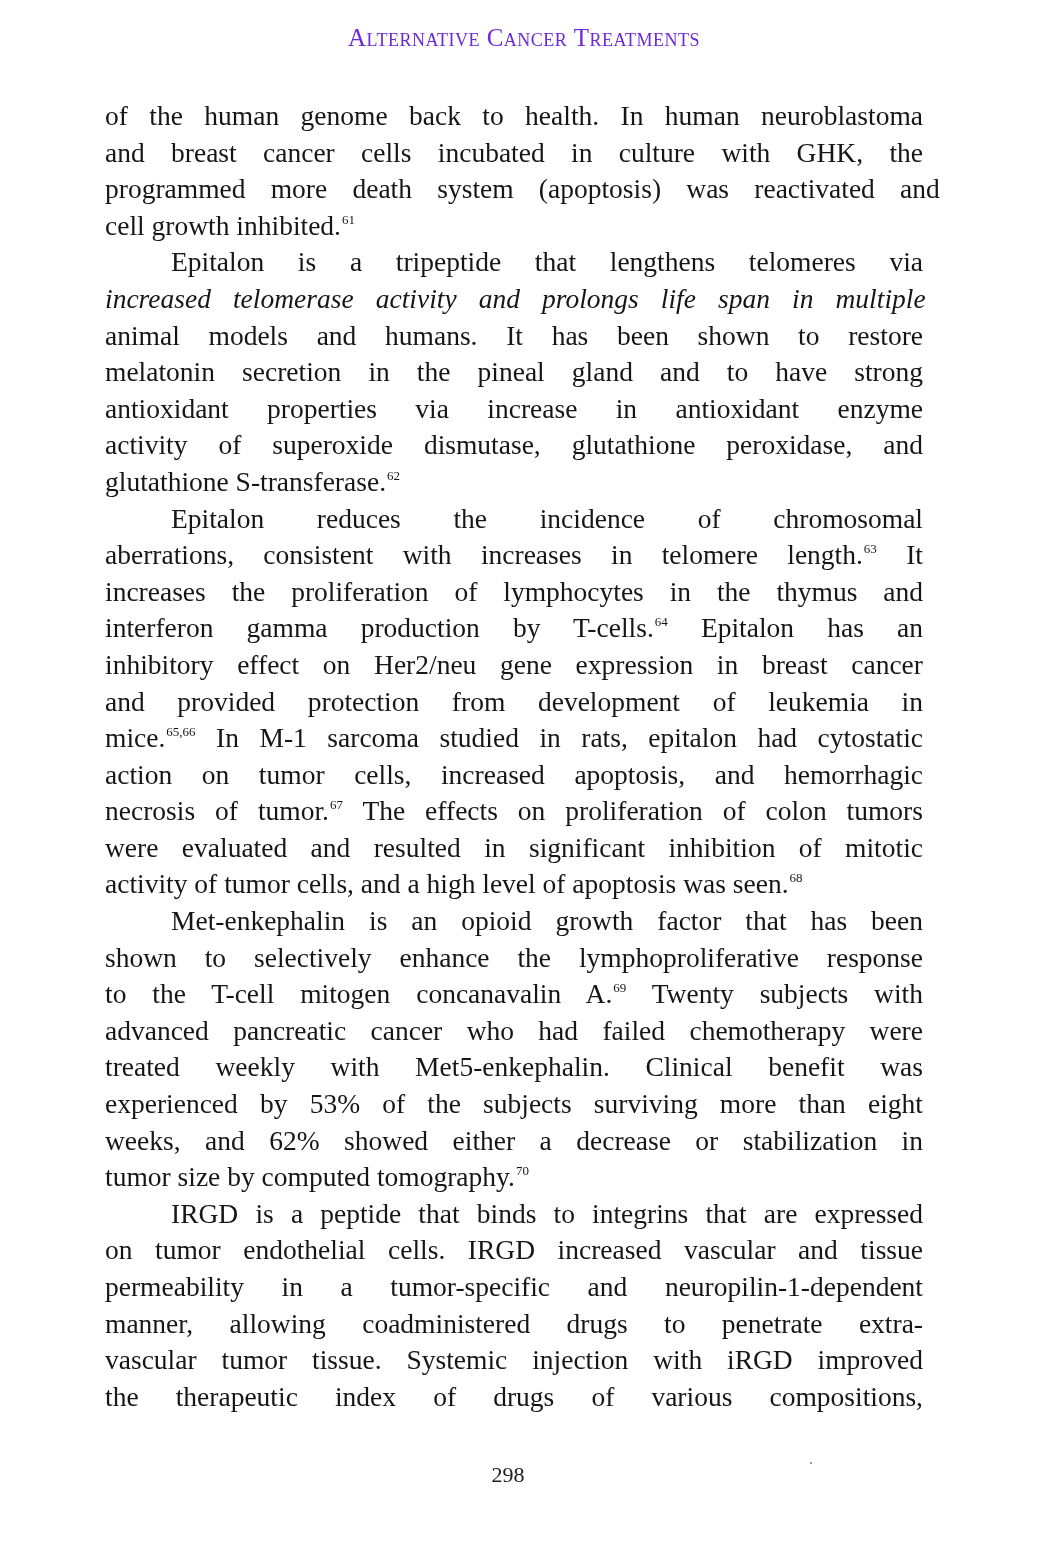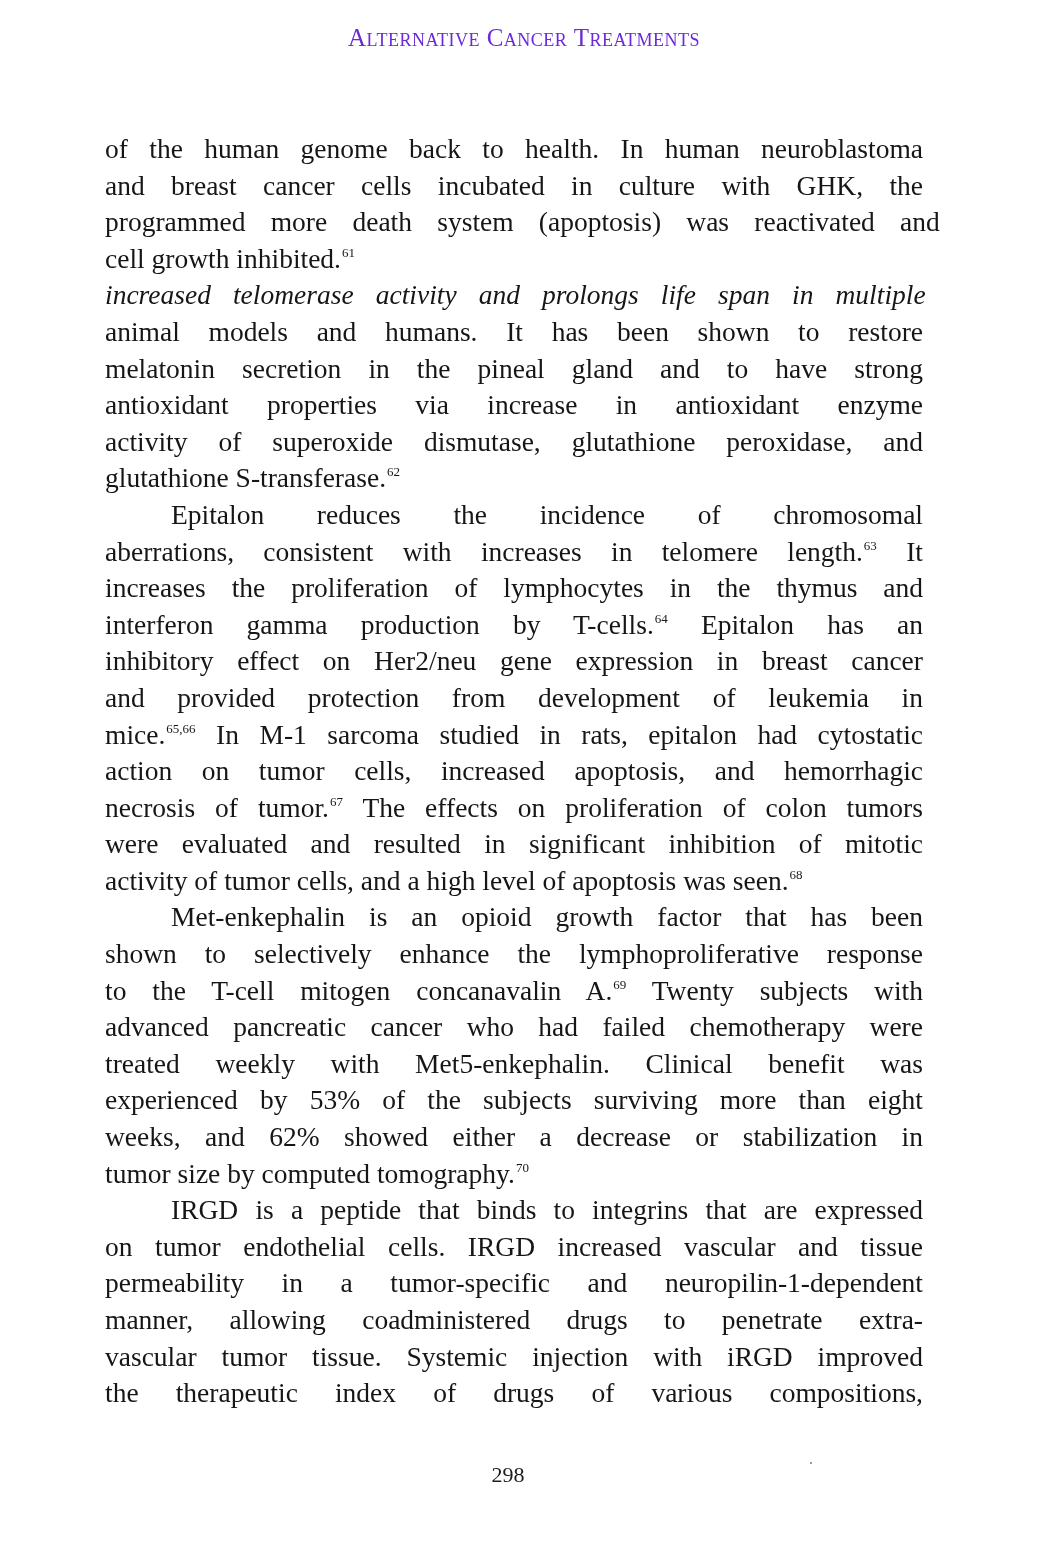--- a/index.html
+++ b/index.html
@@ -22,21 +22,21 @@
       width: 1048px;
       text-align: center;
       font-size: 25px;
       letter-spacing: 0.5px;
       font-variant: small-caps;
       color: #6d28d9;
     }
     .text-block {
       position: absolute;
       left: 105px;
-      top: 131px;
+      top: 98px;
       width: 818px;
     }
     .line {
       display: block;
       height: 36.6px;
       line-height: 36.6px;
       font-size: 27.5px;
       white-space: nowrap;
       text-align: justify;
       text-align-last: justify;
@@ -80,20 +80,21 @@
 <div class="running-head">Alternative Cancer Treatments</div>
 
 <div class="text-block" id="text-block">
     <div>
       <span class="line" style="text-align: left; text-align-last: left;"><span style="word-spacing: 14.5208px;"><span class="seg">of the human genome back to health. In human neuroblastoma</span></span></span>
       <span class="line" style="text-align: left; text-align-last: left;"><span style="word-spacing: 19.4497px;"><span class="seg">and breast cancer cells incubated in culture with GHK, the</span></span></span>
       <span class="line" style="text-align: left; text-align-last: left;"><span style="word-spacing: 18.3482px;"><span class="seg">programmed more death system (apoptosis) was reactivated and</span></span></span>
       <span class="line last"><span class="seg">cell growth inhibited.</span><sup class="ref">61</sup></span>
     </div>
     <div>
+      <span class="line indent" style="text-align: left; text-align-last: left;"><span style="word-spacing: 26.8058px;"><span class="seg">Epitalon is a tripeptide that lengthens telomeres via</span></span></span>
       <span class="line" style="text-align: left; text-align-last: left; font-style: italic;"><span style="word-spacing: 15.1914px;"><span class="seg">increased telomerase activity and prolongs life span in multiple</span></span></span>
       <span class="line" style="text-align: left; text-align-last: left;"><span style="word-spacing: 21.8142px;"><span class="seg">animal models and humans. It has been shown to restore</span></span></span>
       <span class="line" style="text-align: left; text-align-last: left;"><span style="word-spacing: 20.2066px;"><span class="seg">melatonin secretion in the pineal gland and to have strong</span></span></span>
       <span class="line" style="text-align: left; text-align-last: left;"><span style="word-spacing: 31.4609px;"><span class="seg">antioxidant properties via increase in antioxidant enzyme</span></span></span>
       <span class="line" style="text-align: left; text-align-last: left;"><span style="word-spacing: 24.0703px;"><span class="seg">activity of superoxide dismutase, glutathione peroxidase, and</span></span></span>
       <span class="line last"><span class="seg">glutathione S-transferase.</span><sup class="ref">62</sup></span>
     </div>
     <div>
       <span class="line indent" style="text-align: left; text-align-last: left;"><span style="word-spacing: 45.7844px;"><span class="seg">Epitalon reduces the incidence of chromosomal</span></span></span>
       <span class="line" style="text-align: left; text-align-last: left;"><span style="word-spacing: 22.4509px;"><span class="seg">aberrations, consistent with increases in telomere length.</span><sup class="ref">63</sup><span class="seg"> It</span></span></span>

